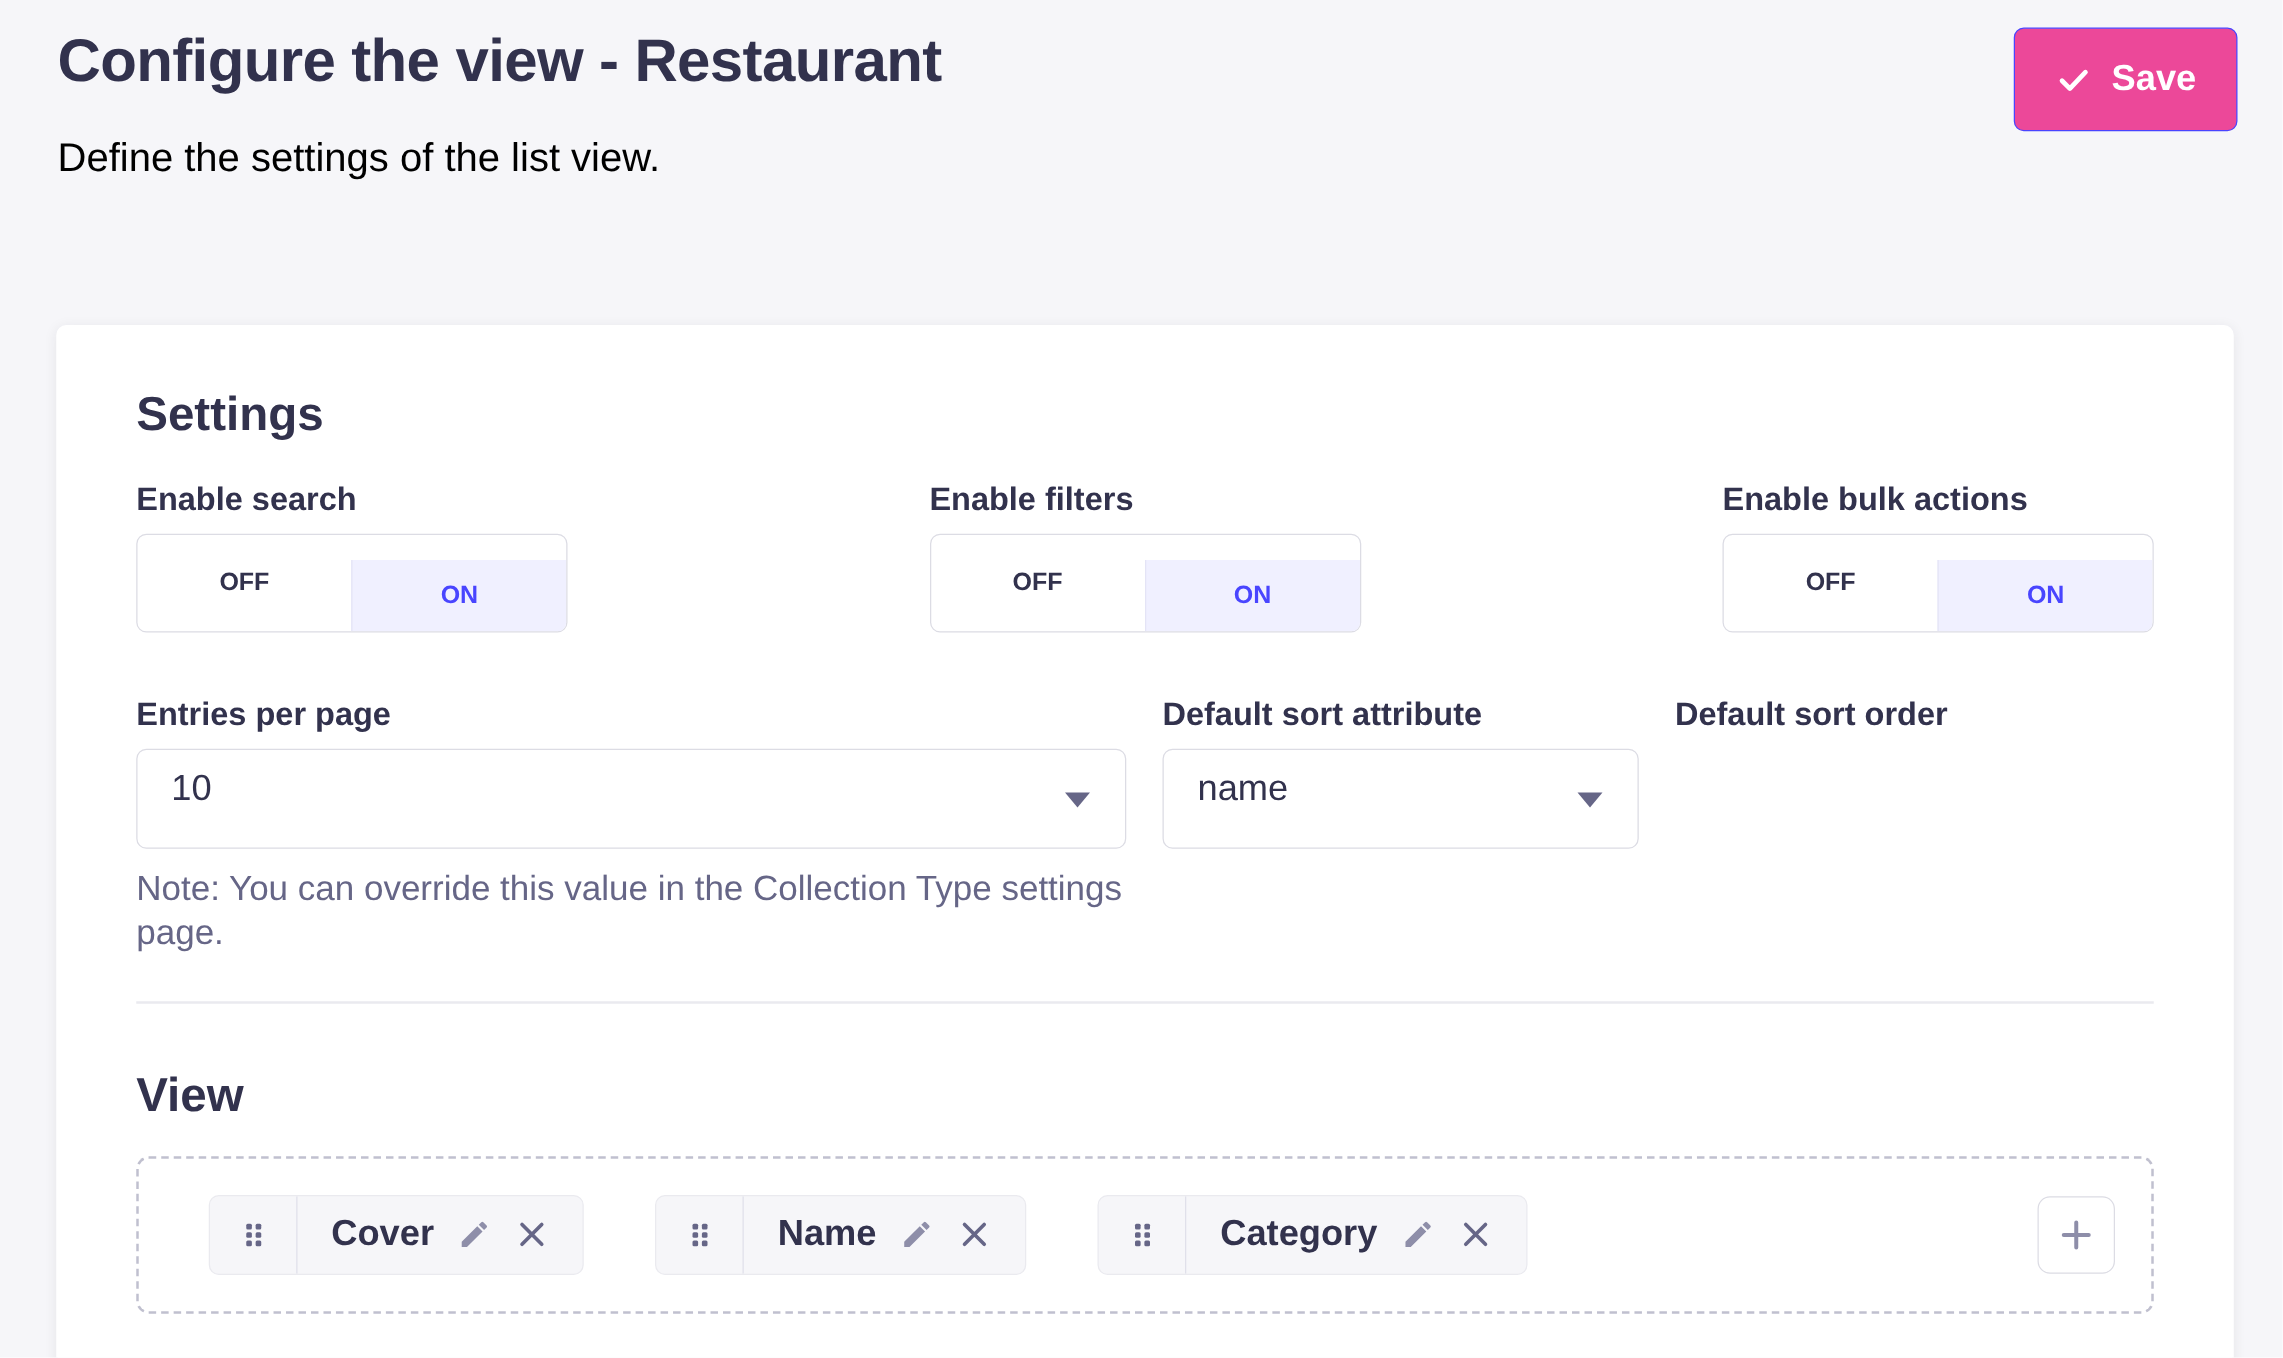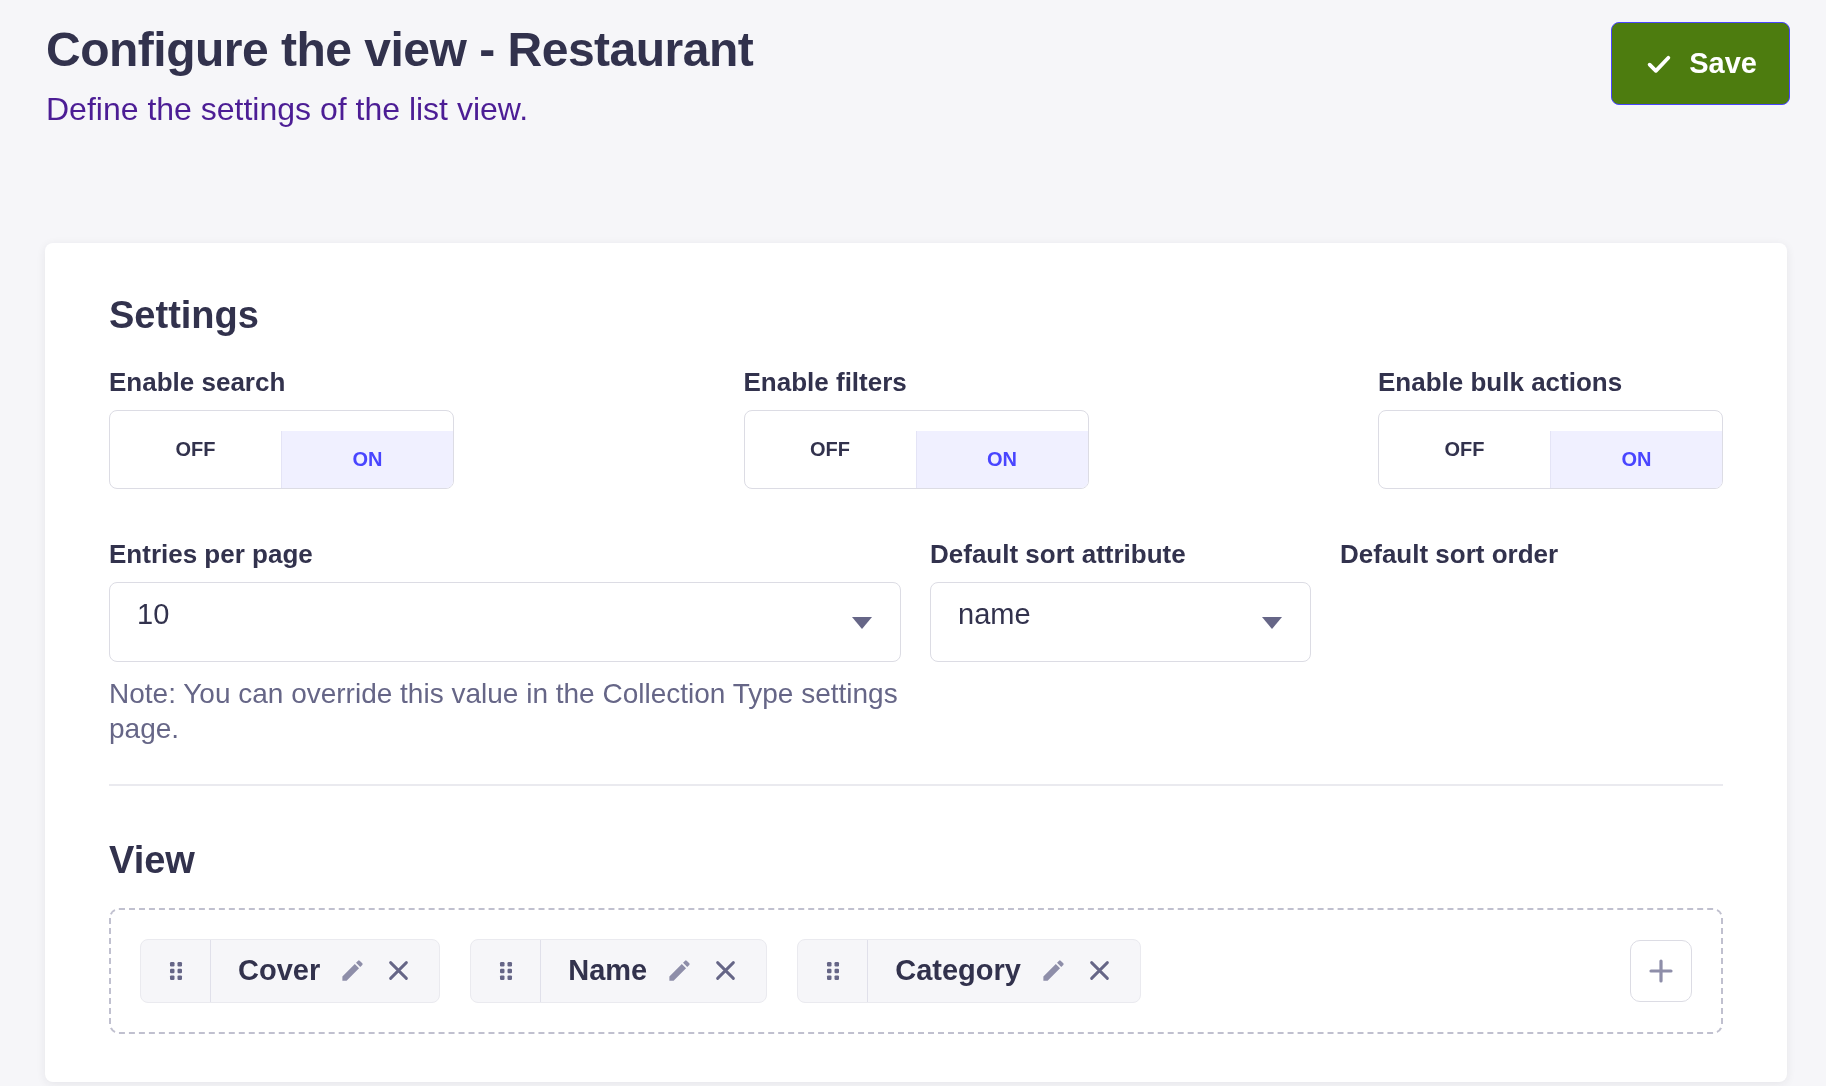--- a/index.html
+++ b/index.html
@@ -20,32 +20,32 @@
     padding: 22px 36px 0 46px;
   }
   .page-title {
     font-size: 48px;
     font-weight: 700;
     color: #32324d;
     line-height: 1.15;
     letter-spacing: -0.5px;
   }
   .page-subtitle {
-    margin-top: 12px;
+    margin-top: 29px;
     font-size: 32px;
-    color: #4c1d95;
+    color: #000000;
     line-height: 1.25;
   }
   .save-btn {
     display: flex;
     align-items: center;
     gap: 15px;
     height: 83px;
     padding: 12px 32px;
-    background: #4d7c0f;
+    background: #ec4899;
     border: 1px solid #4945ff;
     border-radius: 8px;
     color: #ffffff;
     font-family: "Liberation Sans", sans-serif;
     font-size: 29px;
     font-weight: 700;
     cursor: pointer;
   }
 
   
@@ -159,20 +159,21 @@
     background: #ffffff;
   }
   .chip {
     display: flex;
     align-items: stretch;
     height: 64px;
     background: #f6f6f9;
     border: 1px solid #eaeaef;
     border-radius: 8px;
     overflow: hidden;
+    margin-left: 27px;
   }
   .chip-handle {
     width: 70px;
     display: flex;
     align-items: center;
     justify-content: center;
     border-right: 1px solid #e0e0ea;
     cursor: grab;
   }
   .chip-body {

